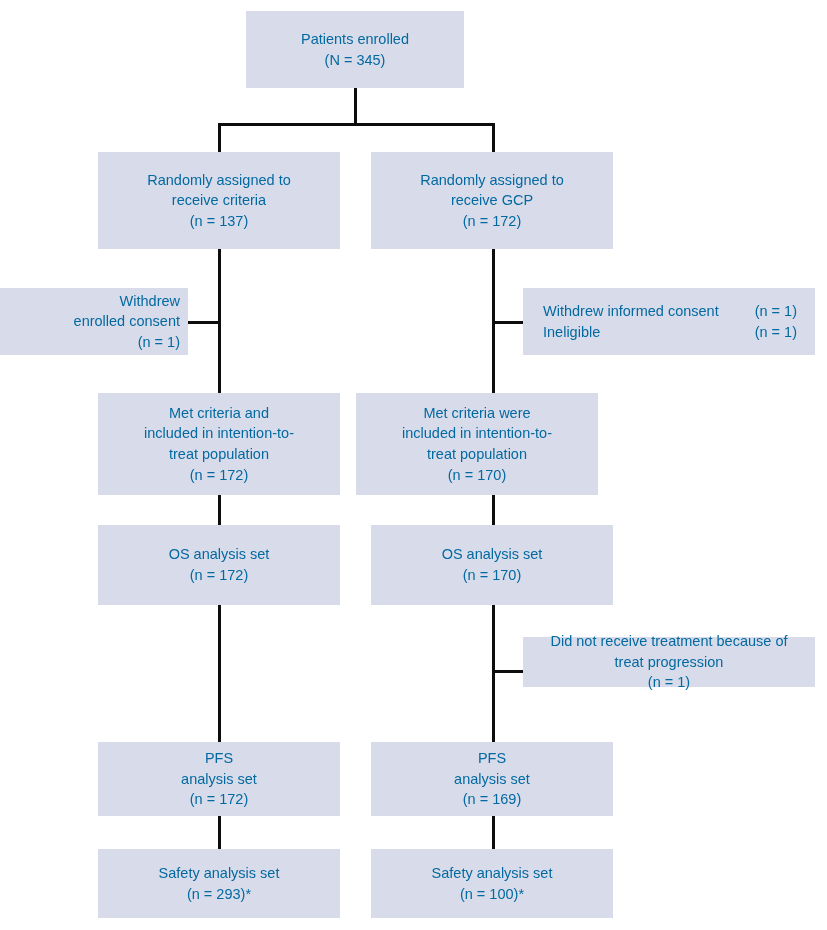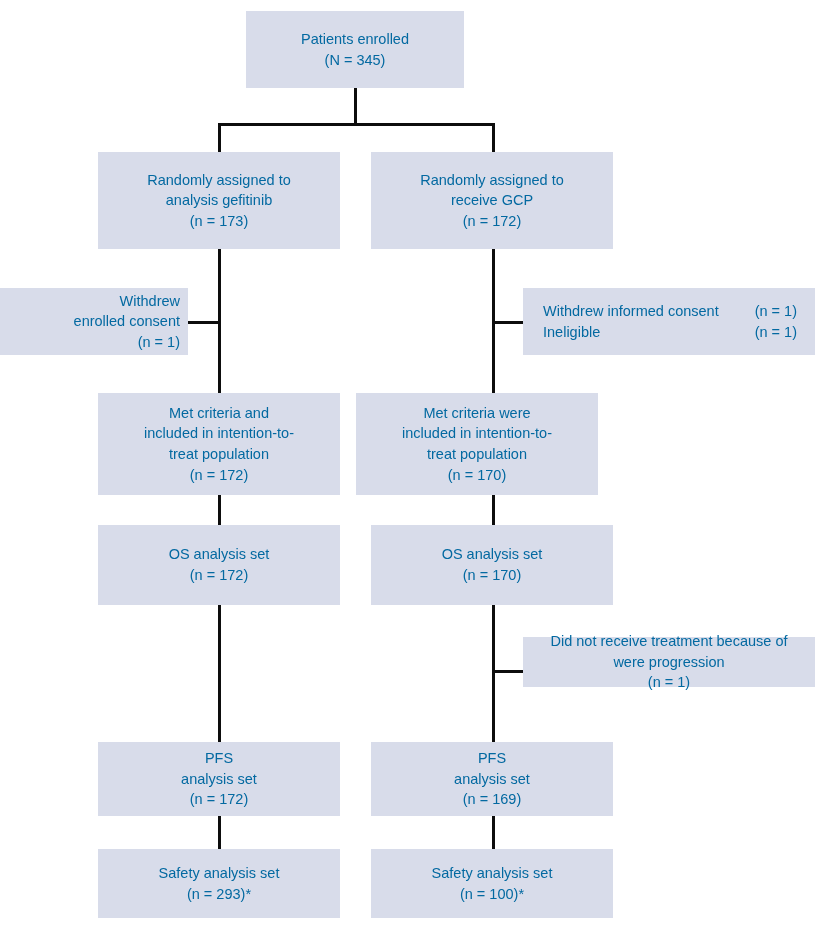--- a/index.html
+++ b/index.html
@@ -87,22 +87,22 @@
   <div class="conn v" style="left:218px; top:816px; height:33px;"></div>
   <div class="conn v" style="left:492px; top:816px; height:33px;"></div>
 
   <div class="node" style="left:246px; top:11px; width:218px; height:77px;">
     <span class="line">Patients enrolled</span>
     <span class="line">(N = 345)</span>
   </div>
 
   <div class="node" style="left:98px; top:152px; width:242px; height:97px;">
     <span class="line">Randomly assigned to</span>
-    <span class="line">analysis gefitinib</span>
-    <span class="line">(n = 173)</span>
+    <span class="line">receive criteria</span>
+    <span class="line">(n = 137)</span>
   </div>
 
   <div class="node" style="left:371px; top:152px; width:242px; height:97px;">
     <span class="line">Randomly assigned to</span>
     <span class="line">receive GCP</span>
     <span class="line">(n = 172)</span>
   </div>
 
   <div class="node" style="left:0px; top:288px; width:188px; height:67px;align-items:flex-end;">
     <span class="line">Withdrew</span>
@@ -140,21 +140,21 @@
     <span class="line">(n = 172)</span>
   </div>
 
   <div class="node" style="left:371px; top:525px; width:242px; height:80px;">
     <span class="line">OS analysis set</span>
     <span class="line">(n = 170)</span>
   </div>
 
   <div class="node" style="left:523px; top:637px; width:292px; height:50px;">
     <span class="line">Did not receive treatment because of</span>
-    <span class="line">were progression</span>
+    <span class="line">treat progression</span>
     <span class="line">(n = 1)</span>
   </div>
 
   <div class="node" style="left:98px; top:742px; width:242px; height:74px;">
     <span class="line">PFS</span>
     <span class="line">analysis set</span>
     <span class="line">(n = 172)</span>
   </div>
 
   <div class="node" style="left:371px; top:742px; width:242px; height:74px;">

